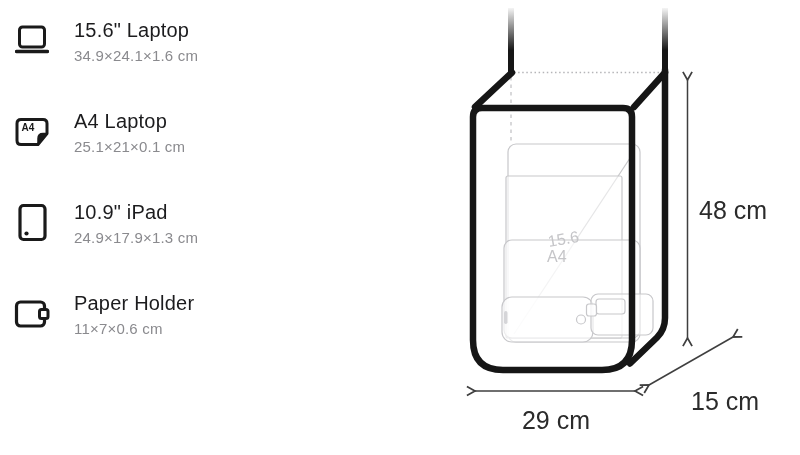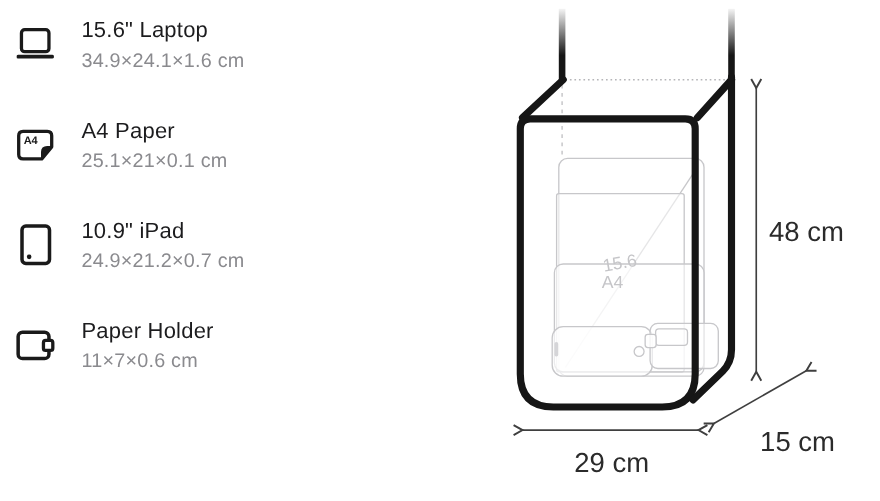--- a/index.html
+++ b/index.html
@@ -8,21 +8,21 @@
     font-family:"Liberation Sans", sans-serif;
   }
   .stage{position:relative;width:800px;height:455px;background:#ffffff;}
 
   
   .item-list{position:absolute;left:10px;top:12px;width:300px;}
   .item-row{display:flex;align-items:center;gap:20px;height:58px;margin-bottom:33px;}
   .icon-cell{width:44px;display:flex;justify-content:center;align-items:center;flex:0 0 44px;}
   .item-text{display:flex;flex-direction:column;justify-content:center;}
   .item-name{font-size:20px;color:#1c1c1e;line-height:1.25;letter-spacing:.2px;}
-  .item-dims{font-size:18px;color:#8a8a8e;margin-top:4px;letter-spacing:.2px;}
+  .item-dims{font-size:15px;color:#8a8a8e;margin-top:4px;letter-spacing:.2px;}
 
   
   .diagram-wrap{position:absolute;right:0;top:0;width:360px;height:455px;}
   .dim-label{font-size:25px;fill:#2b2b2b;font-family:"Liberation Sans", sans-serif;}
   .ghost-label{font-size:16px;fill:#c5c5c8;font-family:"Liberation Sans", sans-serif;}
   .a4-glyph{font-size:10px;font-weight:bold;fill:#1a1a1a;font-family:"Liberation Sans", sans-serif;}
 </style>
 </head>
 <body>
 
@@ -45,35 +45,35 @@
 
     <div class="item-row">
       <div class="icon-cell">
         <svg width="36" height="30" viewBox="0 0 36 30">
           <path d="M7,2.5 H29 Q33,2.5 33,6.5 V16.5 L24,27.5 H7 Q3,27.5 3,23.5 V6.5 Q3,2.5 7,2.5 Z" fill="none" stroke="#1a1a1a" stroke-width="3" stroke-linejoin="round"></path>
           <path d="M33,16.5 L24,27.5 V21.5 Q24,16.5 29,16.5 Z" fill="#1a1a1a" stroke="#1a1a1a" stroke-width="1.5" stroke-linejoin="round"></path>
           <text class="a4-glyph" x="7.5" y="13.5">A4</text>
         </svg>
       </div>
       <div class="item-text">
-        <div class="item-name">A4 Paper</div>
+        <div class="item-name">A4 Laptop</div>
         <div class="item-dims">25.1×21×0.1 cm</div>
       </div>
     </div>
 
     <div class="item-row">
       <div class="icon-cell">
         <svg width="31" height="40" viewBox="0 0 31 40">
           <rect x="3" y="2.5" width="25" height="34" rx="3.5" fill="none" stroke="#1a1a1a" stroke-width="3.2"></rect>
           <circle cx="9.5" cy="30.5" r="2.1" fill="#1a1a1a"></circle>
         </svg>
       </div>
       <div class="item-text">
         <div class="item-name">10.9" iPad</div>
-        <div class="item-dims">24.9×21.2×0.7 cm</div>
+        <div class="item-dims">24.9×17.9×1.3 cm</div>
       </div>
     </div>
 
 
     <div class="item-row">
       <div class="icon-cell">
         <svg width="36" height="30" viewBox="0 0 36 30">
           <rect x="2.5" y="3" width="28" height="24" rx="4" fill="none" stroke="#1a1a1a" stroke-width="3.2"></rect>
           <rect x="25.5" y="10.5" width="8.5" height="9" rx="2" fill="#ffffff" stroke="#1a1a1a" stroke-width="3"></rect>
         </svg>

